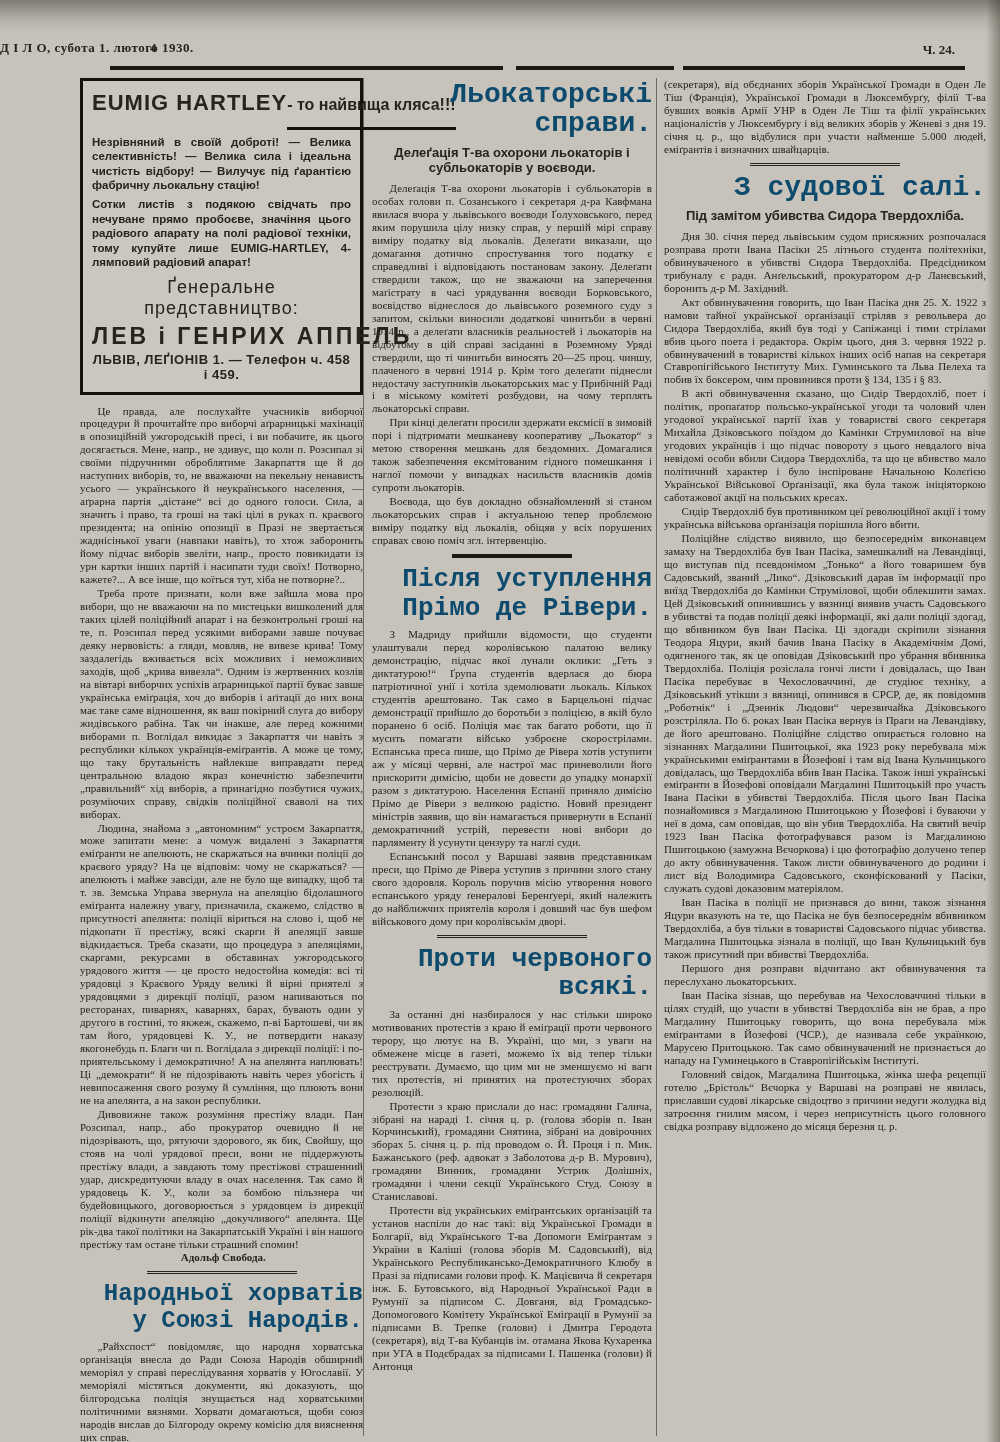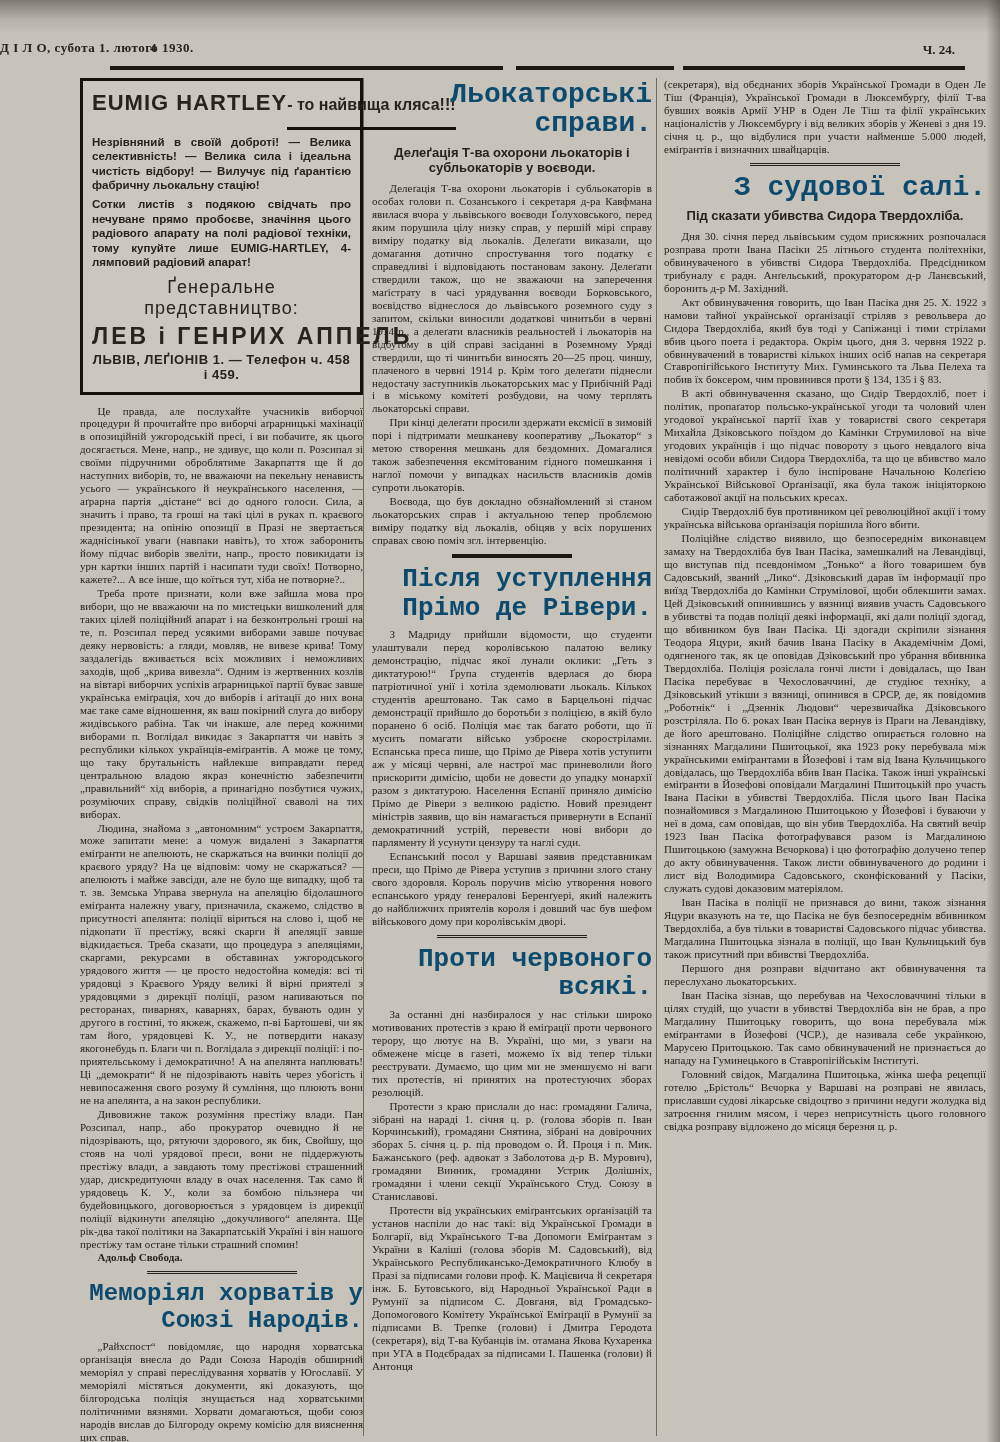--- a/index.html
+++ b/index.html
@@ -61,21 +61,21 @@
   .h-xl { font-size:28px; line-height:1.05; margin:2px 0 6px; }
   .h-lg { font-size:26px; line-height:1.1;  margin:4px 0 6px; }
   .h-md { font-size:24px; line-height:1.1;  margin:4px 0 6px; }
   .subhead { font-family:"Liberation Sans", sans-serif; font-weight:bold; font-size:13px;
              line-height:1.2; text-align:center; margin:0 0 6px; text-indent:0; }
   .subhead-sm { font-size:12.5px; }
 
   .divider { width:150px; margin:7px auto 7px; border-top:3px double #29241b; height:0; }
   .divider.thick { border-top:4px solid #1d1912; width:120px; }
 
-  .signature { text-align:left; font-weight:bold; margin-top:2px; padding-right:14px; text-indent:0; }
+  .signature { text-align:center; font-weight:bold; margin-top:2px; padding-right:14px; text-indent:0; }
 </style>
 </head>
 <body>
 
 <div class="page">
 
   <div class="hdr">
     <span class="pnum">4</span>
     <span class="title">Д І Л О,  субота 1. лютого 1930.</span>
     <span class="issue">Ч. 24.</span>
@@ -98,21 +98,21 @@
       <div class="ad-addr">ЛЬВІВ, ЛЕҐІОНІВ 1. — Телефон ч. 458 і 459.</div>
     </div>
 
     <p>Це правда, але послухайте учасників виборчої процедури й прочитайте про виборчі аґрарницькі махінації в опозиційній ужгородській пресі, і ви побачите, як цього досягається. Мене, напр., не здивує, що коли п. Розсипал зі своїми підручними оброблятиме Закарпаття ще й до наступних виборів, то, не вважаючи на пекельну ненависть усього — українського й неукраїнського населення, — аґрарна партія „дістане“ всі до одного голоси. Сила, а значить і право, та гроші на такі цілі в руках п. краєвого президента; на опінію опозиції в Празі не звертається жаднісінької уваги (навпаки навіть), то хтож заборонить йому підчас виборів звеліти, напр., просто повикидати із урн картки інших партій і насипати туди своїх! Потворно, кажете?... А все інше, що коїться тут, хіба не потворне?..</p>
     <p>Треба проте признати, коли вже зайшла мова про вибори, що не вважаючи на по мистецьки вишколений для таких цілей поліційний апарат і на безконтрольні гроші на те, п. Розсипал перед усякими виборами завше почуває деяку нервовість: а гляди, мовляв, не вивезе крива! Тому заздалегідь вживається всіх можливих і неможливих заходів, щоб „крива вивезла“. Одним із жертвенних козлів на вівтарі виборчих успіхів аґрарницької партії буває завше українська еміґрація, хоч до виборів і аґітації до них вона має таке саме відношення, як ваш покірний слуга до вибору жидівського рабіна. Так чи інакше, але перед кожними виборами п. Воглідал викидає з Закарпаття чи навіть з республики кількох українців-еміґрантів. А може це тому, що таку брутальність найлекше виправдати перед центральною владою якраз конечністю забезпечити „правильний“ хід виборів, а принагідно позбутися чужих, розуміючих справу, свідків поліційної сваволі на тих виборах.</p>
     <p>Людина, знайома з „автономним“ устроєм Закарпаття, може запитати мене: а чомуж видалені з Закарпаття еміґранти не апелюють, не скаржаться на вчинки поліції до краєвого уряду? На це відповім: чому не скаржаться? — апелюють і майже завсіди, але не було ще випадку, щоб та т. зв. Земська Управа звернула на апеляцію бідолашного еміґранта належну увагу, призначила, скажемо, слідство в присутності апелянта: поліції віриться на слово і, щоб не підкопати її престіжу, всякі скарги й апеляції завше відкидається. Треба сказати, що процедура з апеляціями, скаргами, рекурсами в обставинах ужгородського урядового життя — це просто недостойна комедія: всі ті урядовці з Краєвого Уряду великі й вірні приятелі з урядовцями з дирекції поліції, разом напиваються по ресторанах, пиварнях, каварнях, барах, бувають один у другого в гостині, то якжеж, скажемо, п-ві Бартошеві, чи як там його, урядовцеві К. У., не потвердити наказу якогонебудь п. Благи чи п. Воглідала з дирекції поліції: і по-приятельському і демократично! А на апелянта наплювать! Ці „демократи“ й не підозрівають навіть через убогість і невипосаження свого розуму й сумління, що плюють вони не на апелянта, а на закон республики.</p>
     <p>Дивовижне також розуміння престіжу влади. Пан Розсипал, напр., або прокуратор очевидно й не підозрівають, що, рятуючи здорового, як бик, Свойшу, що стояв на чолі урядової преси, вони не піддержують престіжу влади, а завдають тому престіжові страшенний удар, дискредитуючи владу в очах населення. Так само й урядовець К. У., коли за бомбою пільзнера чи будейовицького, договорюється з урядовцем із дирекції поліції відкинути апеляцію „докучливого“ апелянта. Ще рік-два такої політики на Закарпатській Україні і він нашого престіжу там остане тільки страшний спомин!</p>
     <p class="signature">Адольф Свобода.</p>
 
     <div class="divider"></div>
-    <div class="headline h-md">Меморіял хорватів у Союзі Народів.</div>
+    <div class="headline h-md">Народньої хорватів у Союзі Народів.</div>
     <p>„Райхспост“ повідомляє, що народня хорватська орґанізація внесла до Ради Союза Народів обширний меморіял у справі переслідування хорватів у Югославії. У меморіялі містяться документи, які доказують, що білгородська поліція знущається над хорватськими політичними вязнями. Хорвати домагаються, щоби союз народів вислав до Білгороду окрему комісію для вияснення цих справ.</p>
   </div>
 
   <div class="col col-mid">
     <div class="headline h-xl">Льокаторські справи.</div>
     <div class="subhead">Делеґація Т-ва охорони льокаторів і субльокаторів у воєводи.</div>
     <p>Делеґація Т-ва охорони льокаторів і субльокаторів в особах голови п. Созанського і секретаря д-ра Кавфмана явилася вчора у львівського воєводи Ґолуховського, перед яким порушила цілу низку справ, у першій мірі справу виміру податку від льокалів. Делеґати виказали, що домагання дотично спростування того податку є справедливі і відповідають постановам закону. Делеґати ствердили також, що не зважаючи на заперечення маґістрату в часі урядування воєводи Борковського, воєвідство віднеслося до львівського роземного суду з запитом, скільки виносили додаткові чинитьби в червні 1914 р., а делеґати власників реальностей і льокаторів на відбутому в цій справі засіданні в Роземному Уряді ствердили, що ті чинитьби виносять 20—25 проц. чиншу, плаченого в червні 1914 р. Крім того делеґати піднесли недостачу заступників льокаторських мас у Прибічній Раді і в міському комітеті розбудови, на чому терплять льокаторські справи.</p>
     <p>При кінці делеґати просили здержати ексмісії в зимовій порі і підтримати мешканеву кооперативу „Льокатор“ з метою створення мешкань для бездомних. Домагалися також забезпечення ексмітованим гідного помешкання і наглої помочи у випадках насильств власників домів супроти льокаторів.</p>
     <p>Воєвода, що був докладно обзнайомлений зі станом льокаторських справ і актуальною тепер проблємою виміру податку від льокалів, обіцяв у всіх порушених справах свою поміч згл. інтервенцію.</p>
 
@@ -126,21 +126,21 @@
     <p>За останні дні назбиралося у нас стільки широко мотивованих протестів з краю й еміґрації проти червоного терору, що лютує на В. Україні, що ми, з уваги на обмежене місце в газеті, можемо їх від тепер тільки реєструвати. Думаємо, що цим ми не зменшуємо ні ваги тих протестів, ні принятих на протестуючих зборах резолюцій.</p>
     <p>Протести з краю прислали до нас: громадяни Галича, зібрані на нараді 1. січня ц. р. (голова зборів п. Іван Корчинський), громадяни Снятина, зібрані на довірочних зборах 5. січня ц. р. під проводом о. Й. Проця і п. Мик. Бажанського (реф. адвокат з Заболотова д-р В. Мурович), громадяни Винник, громадяни Устрик Долішніх, громадяни і члени секції Українського Студ. Союзу в Станиславові.</p>
     <p>Протести від українських еміґрантських орґанізацій та установ наспіли до нас такі: від Української Громади в Болгарії, від Українського Т-ва Допомоги Еміґрантам з України в Каліші (голова зборів М. Садовський), від Українського Республикансько-Демократичного Клюбу в Празі за підписами голови проф. К. Мацієвича й секретаря інж. Б. Бутовського, від Народньої Української Ради в Румунії за підписом С. Довганя, від Громадсько-Допомогового Комітету Української Еміґрації в Румунії за підписами В. Трепке (голови) і Дмитра Геродота (секретаря), від Т-ва Кубанців ім. отамана Якова Кухаренка при УГА в Подєбрадах за підписами І. Пашенка (голови) й Антонця</p>
   </div>
 
   <div class="col col-right">
     <p style="text-indent:0">(секретаря), від обєднаних зборів Української Громади в Оден Ле Тіш (Франція), Української Громади в Люксембурґу, філії Т-ва бувших вояків Армії УНР в Оден Ле Тіш та філії українських націоналістів у Люксембурґу і від великих зборів у Женеві з дня 19. січня ц. р., що відбулися при участи найменше 5.000 людей, еміґрантів і визначних швайцарців.</p>
 
     <div class="divider"></div>
     <div class="headline h-xl">З судової салі.</div>
-    <div class="subhead">Під сказати убивства Сидора Твердохліба.</div>
+    <div class="subhead">Під замітом убивства Сидора Твердохліба.</div>
 
     <p>Дня 30. січня перед львівським судом присяжних розпочалася розправа проти Івана Пасіки 25 літнього студента політехніки, обвинуваченого в убивстві Сидора Твердохліба. Предсідником трибуналу є радн. Анґельський, прокуратором д-р Ланєвський, боронить д-р М. Західний.</p>
     <p>Акт обвинувачення говорить, що Іван Пасіка дня 25. X. 1922 з намови тайної української орґанізації стріляв з револьвера до Сидора Твердохліба, який був тоді у Сапіжанці і тими стрілами вбив цього поета і редактора. Окрім цього, дня 3. червня 1922 р. обвинувачений в товаристві кількох інших осіб напав на секретаря Ставропігійського Інституту Мих. Гуминського та Льва Пелеха та побив їх боксером, чим провинився проти § 134, 135 і § 83.</p>
     <p>В акті обвинувачення сказано, що Сидір Твердохліб, поет і політик, пропаґатор польсько-української угоди та чоловий член угодової української партії їхав у товаристві свого секретаря Михайла Дзіковського поїздом до Камінки Струмилової на віче угодових українців і що підчас повороту з цього невдалого віча невідомі особи вбили Сидора Твердохліба, та що це вбивство мало політичний характер і було інспіроване Начальною Колєґією Української Військової Орґанізації, яка була також ініціяторкою саботажової акції на польських кресах.</p>
     <p>Сидір Твердохліб був противником цеї революційної акції і тому українська військова орґанізація порішила його вбити.</p>
     <p>Поліційне слідство виявило, що безпосереднім виконавцем замаху на Твердохліба був Іван Пасіка, замешкалий на Левандівці, що виступав під псевдонімом „Тонько“ а його товаришем був Садовський, званий „Лико“. Дзіковський дарав їм інформації про виїзд Твердохліба до Камінки Струмілової, щоби облекшити замах. Цей Дзіковський опинившись у вязниці виявив участь Садовського в убивстві та подав поліції деякі інформації, які дали поліції здогад, що вбивником був Іван Пасіка. Ці здогади скріпили зізнання Теодора Яцури, який бачив Івана Пасіку в Академічнім Домі, одягненого так, як це оповідав Дзіковський про убрання вбивника Твердохліба. Поліція розіслала гончі листи і довідалась, що Іван Пасіка перебуває в Чехословаччині, де студіює техніку, а Дзіковський утікши з вязниці, опинився в СРСР, де, як повідомив „Роботнік“ і „Дзеннік Людови“ черезвичайка Дзіковського розстріляла. По 6. роках Іван Пасіка вернув із Праги на Левандівку, де його арештовано. Поліційне слідство опирається головно на зізнаннях Магдалини Пшитоцької, яка 1923 року перебувала між українськими еміґрантами в Йозефові і там від Івана Кульчицького довідалась, що Твердохліба вбив Іван Пасіка. Також інші українські еміґранти в Йозефові оповідали Магдалині Пшитоцькій про участь Івана Пасіки в убивстві Твердохліба. Після цього Іван Пасіка познайомився з Магдалиною Пшитоцькою у Йозефові і буваючи у неї в дома, сам оповідав, що він убив Твердохліба. На святий вечір 1923 Іван Пасіка фотоґрафувався разом із Магдалиною Пшитоцькою (замужна Вєчоркова) і цю фотоґрафію долучено тепер до акту обвинувачення. Також листи обвинуваченого до родини і лист від Володимира Садовського, сконфіскований у Пасіки, служать судові доказовим матеріялом.</p>
     <p>Іван Пасіка в поліції не признався до вини, також зізнання Яцури вказують на те, що Пасіка не був безпосереднім вбивником Твердохліба, а був тільки в товаристві Садовського підчас убивства. Магдалина Пшитоцька зізнала в поліції, що Іван Кульчицький був також присутний при вбивстві Твердохліба.</p>
     <p>Першого дня розправи відчитано акт обвинувачення та переслухано льокаторських.</p>
     <p>Іван Пасіка зізнав, що перебував на Чехословаччині тільки в цілях студій, що участи в убивстві Твердохліба він не брав, а про Магдалину Пшитоцьку говорить, що вона перебувала між еміґрантами в Йозефові (ЧСР.), де називала себе українкою, Марусею Притоцькою. Так само обвинувачений не признається до нападу на Гуминецького в Ставропігійськім Інституті.</p>
     <p>Головний свідок, Магдалина Пшитоцька, жінка шефа рецепції готелю „Брістоль“ Вєчорка у Варшаві на розправі не явилась, приславши судові лікарське свідоцтво з причини недуги жолудка від затроєння гнилим мясом, і через неприсутність цього головного свідка розправу відложено до місяця березня ц. р.</p>

